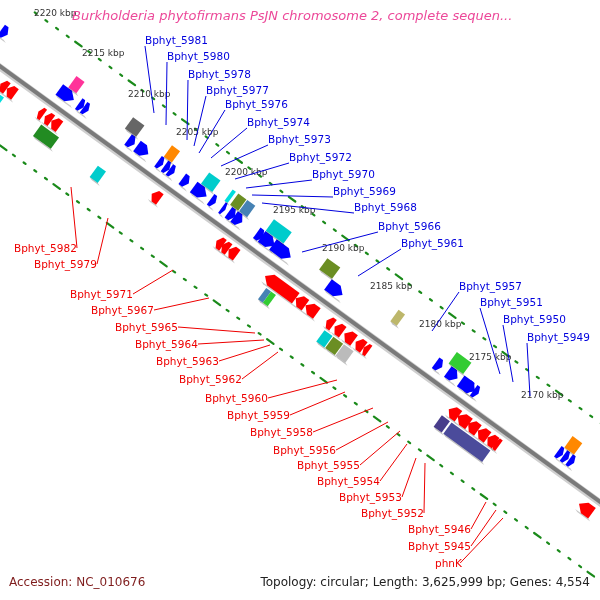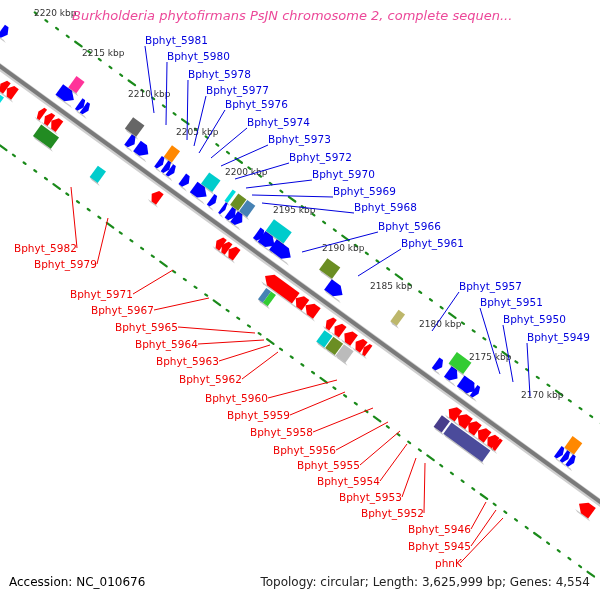--- a/index.html
+++ b/index.html
@@ -1,19 +1,19 @@
 <!DOCTYPE html>
 <html><head>
 <meta charset="utf-8">
 <style>
   html, body { margin:0; padding:0; background:#ffffff; }
   body { width:600px; height:600px; overflow:hidden; position:relative; font-family:"DejaVu Sans", sans-serif; }
   #map { position:absolute; left:0; top:0; width:600px; height:600px; }
   .title { position:absolute; left:72px; top:8px; font-size:13px; font-style:italic; color:#ec4899; white-space:nowrap; font-family:"DejaVu Sans", sans-serif; }
-  .footer-left { position:absolute; left:9px; top:575px; font-size:12px; color:#000000; white-space:nowrap; }
+  .footer-left { position:absolute; left:9px; top:575px; font-size:12px; color:#7f1d1d; white-space:nowrap; }
   .footer-right { position:absolute; right:10px; top:575px; font-size:12px; color:#222; white-space:nowrap; }
   .tick-label { font-family:"DejaVu Sans", sans-serif; font-size:9px; fill:#333; }
   .gene-label { font-family:"DejaVu Sans", sans-serif; font-size:10.5px; }
 </style>
 </head>
 <body>
 
 <svg id="map" viewBox="0 0 600 600" xmlns="http://www.w3.org/2000/svg">
   <defs>
     <linearGradient id="bb" x1="0" y1="0" x2="1" y2="1">

